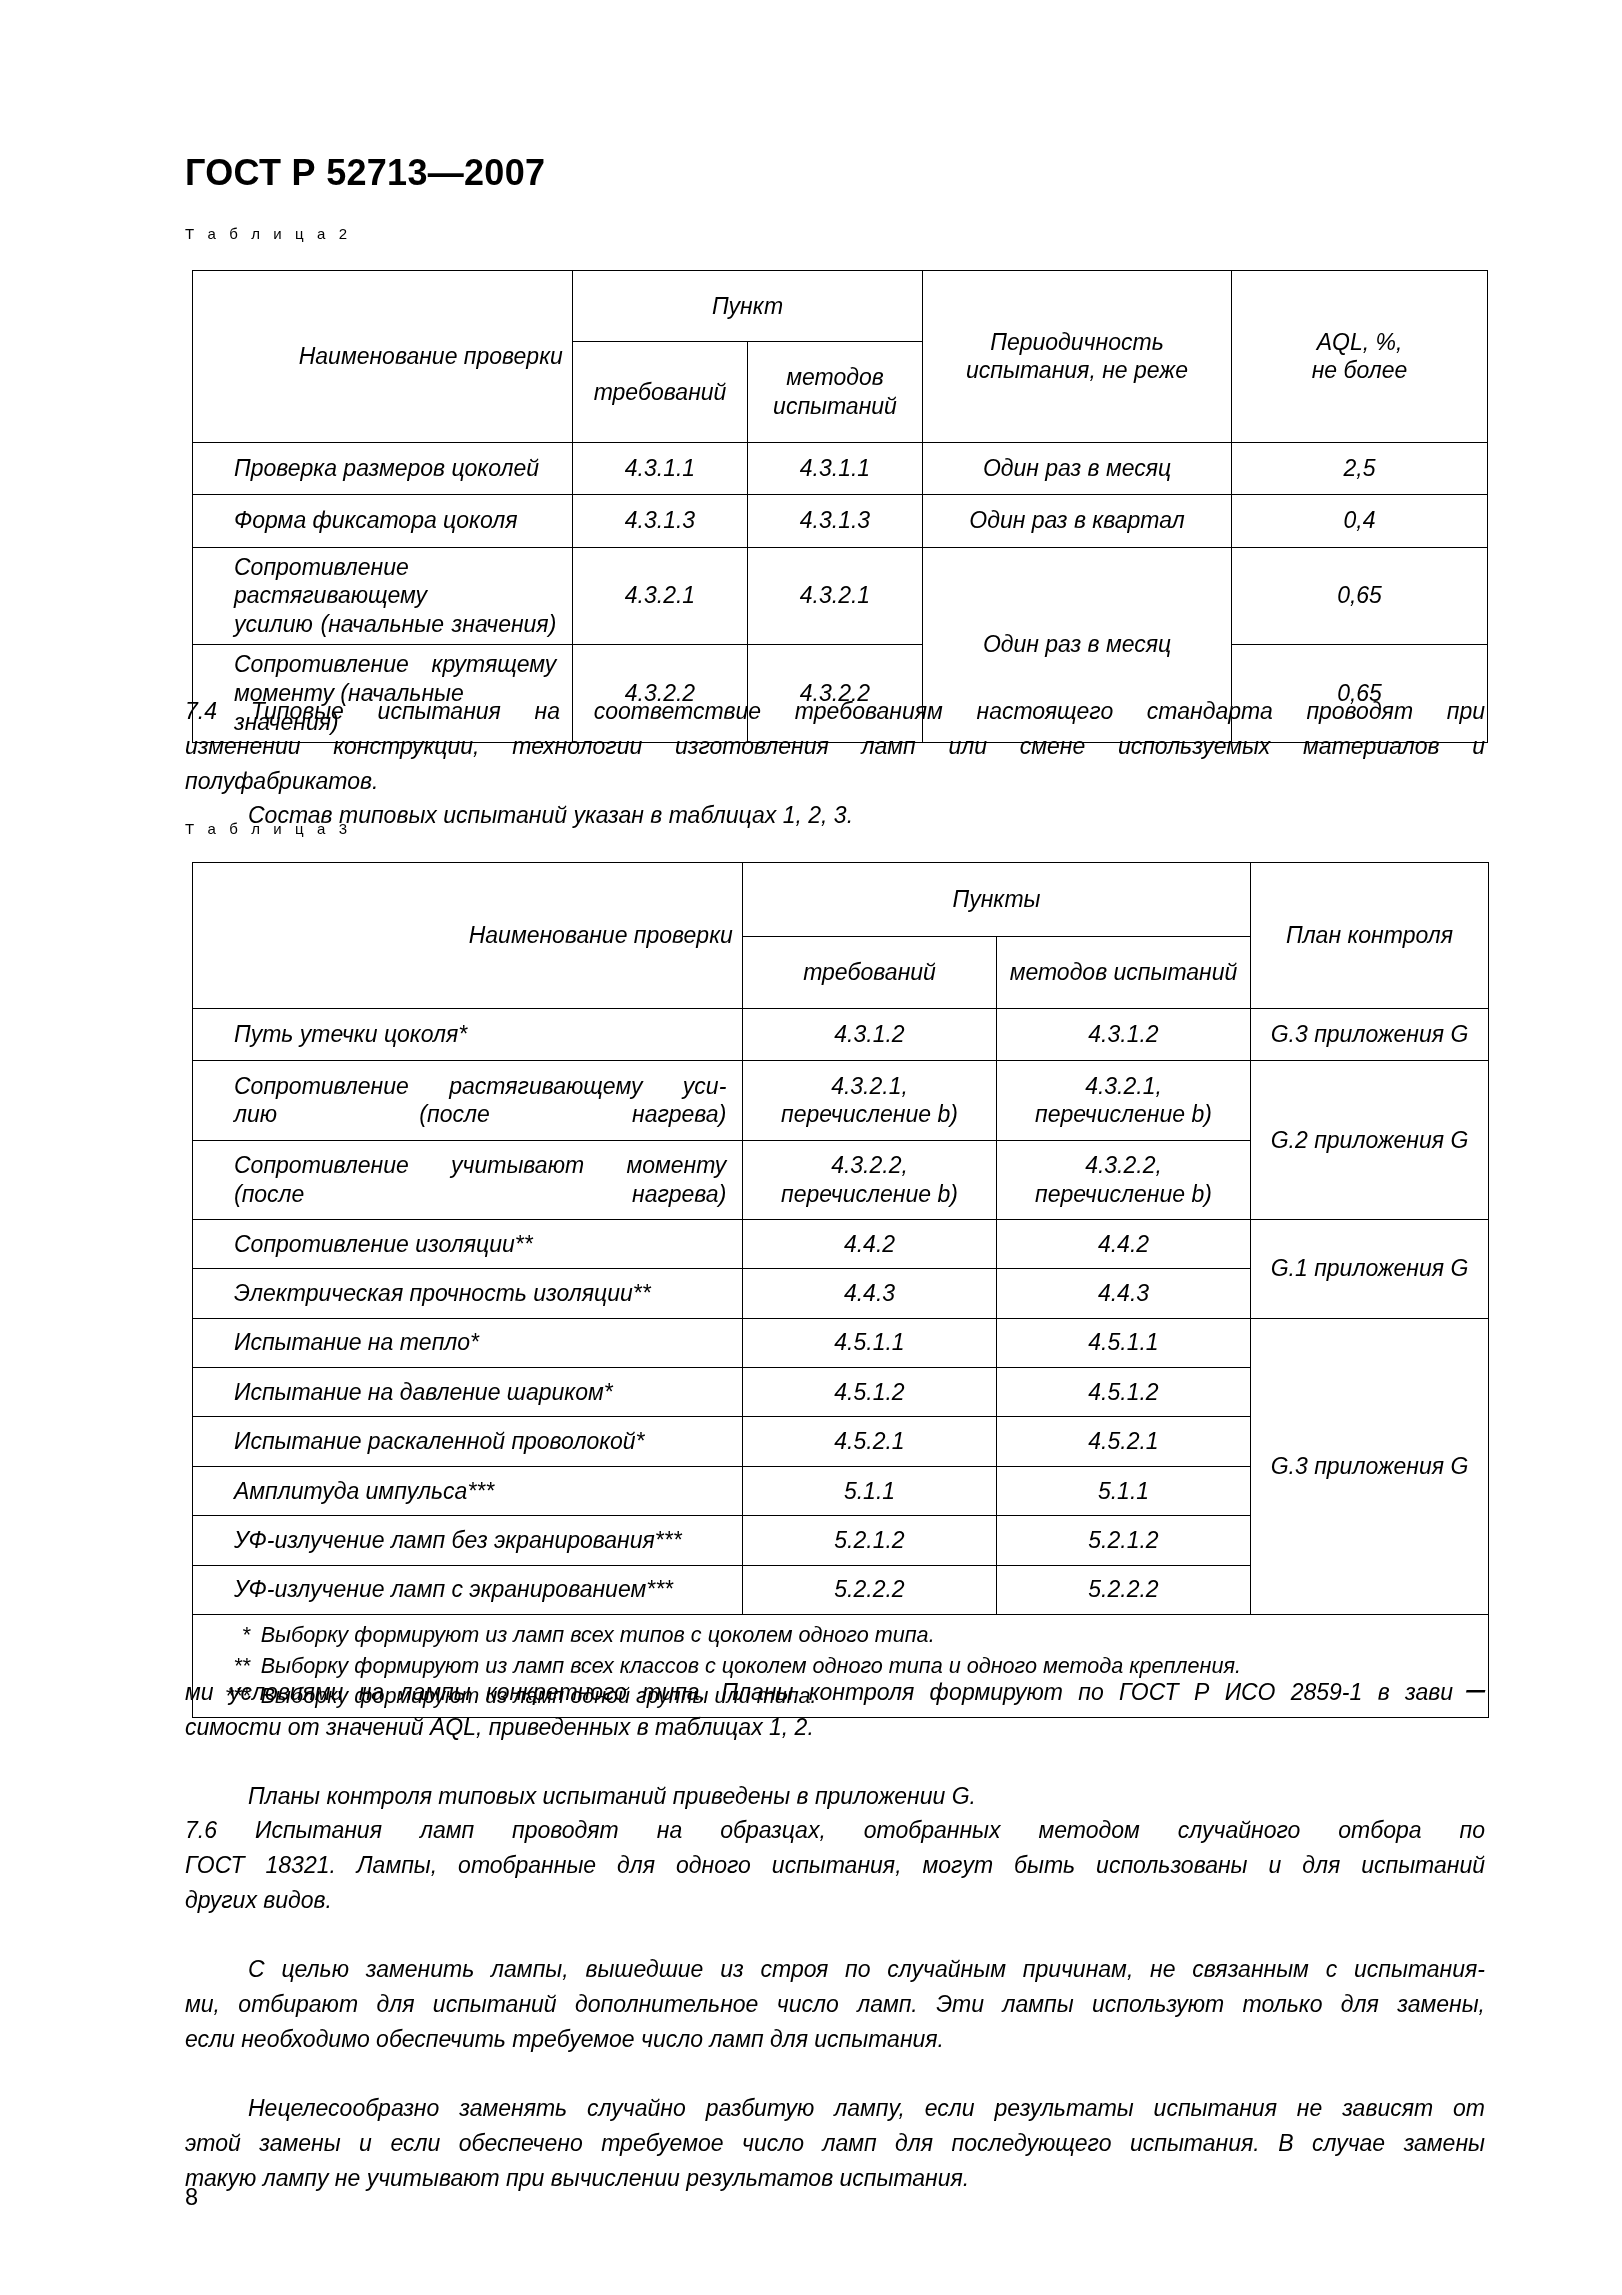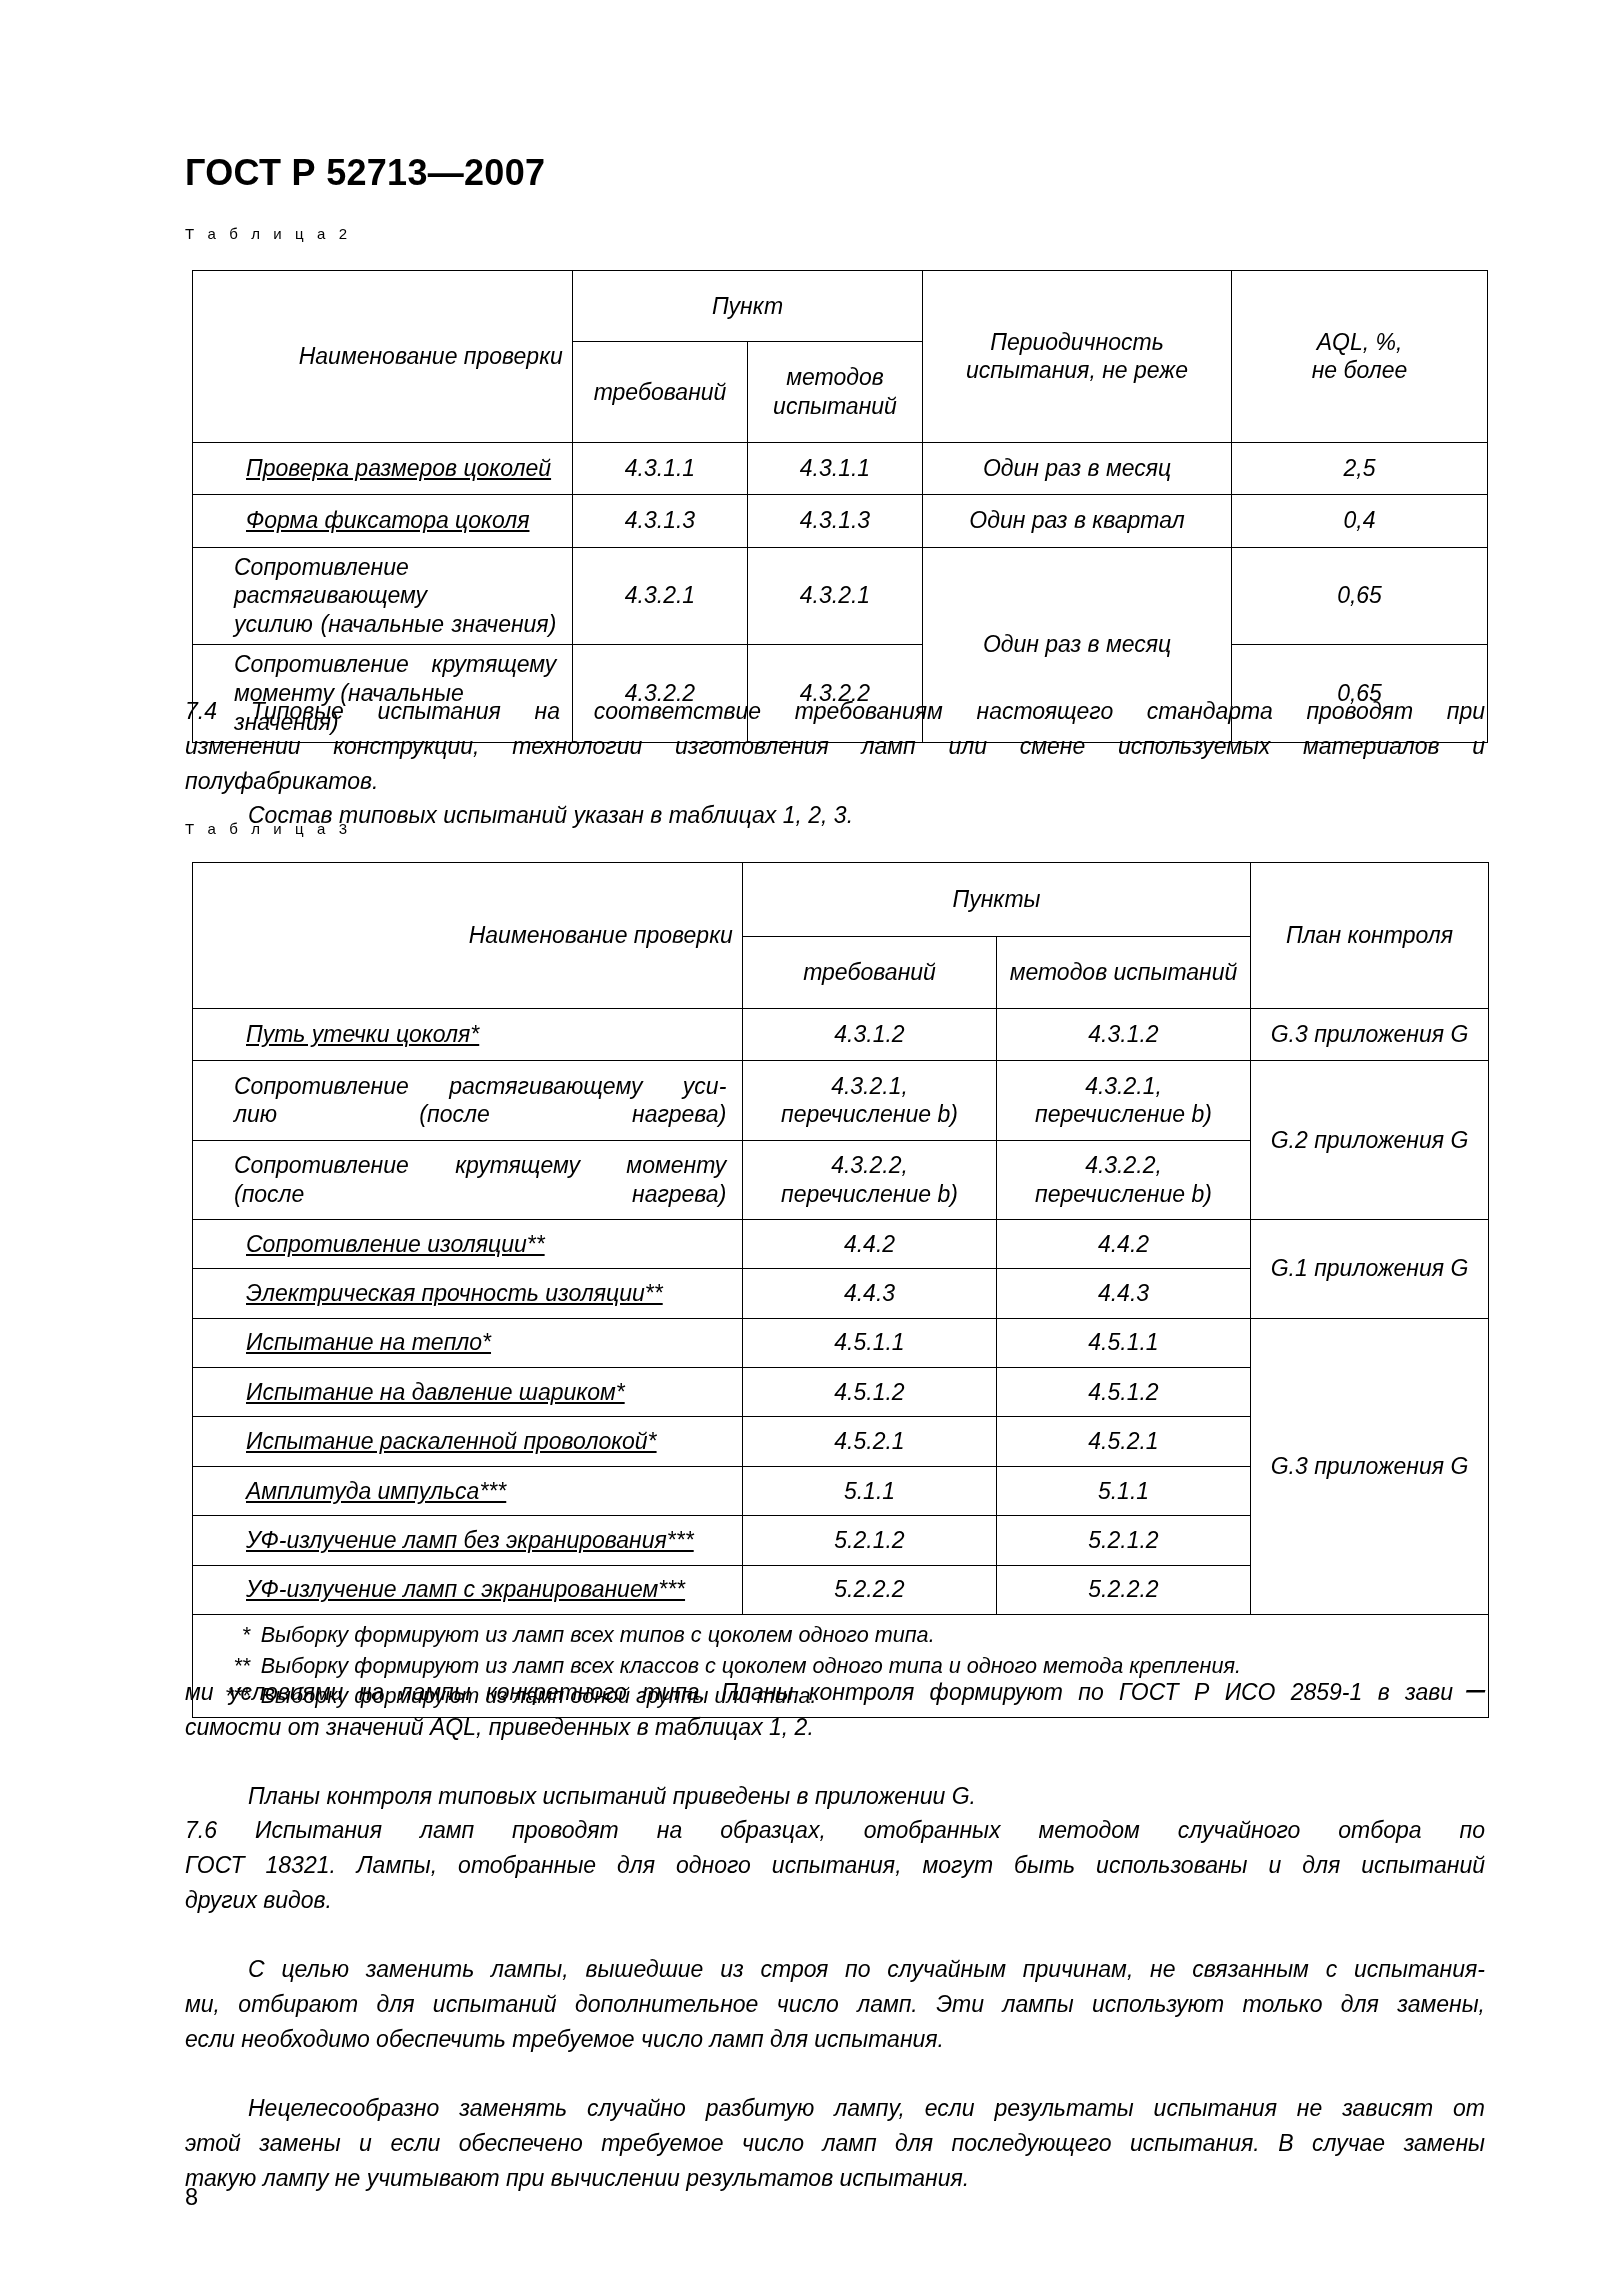--- a/index.html
+++ b/index.html
@@ -61,23 +61,22 @@
   }
   table.gost .ctr { text-align: center; }
   table.gost .nm {
     text-align: justify;
     text-align-last: justify;
     padding-left: 41px;
     padding-right: 15.7px;
   }
   table.gost .nm-single {
     text-align: left;
-    padding-left: 53px;
+    padding-left: 41px;
     padding-right: 15.7px;
-    text-decoration: underline;
   }
   table.gost .hdr-name { text-align: right; }
 
   
   #table2 {
     position: absolute;
     left: 192px;
     top: 270px;
     width: 1295px;
   }
@@ -272,21 +271,21 @@
         </td>
         <td class="ctr">
           <div>4.3.2.1,</div>
           <div>перечисление b)</div>
         </td>
         <td class="ctr" rowspan="2">G.2 приложения G</td>
       </tr>
 
       <tr>
         <td class="nm" style="height:68px">
-          <div style="text-align:justify;text-align-last:justify">Сопротивление крутящему моменту</div>
+          <div style="text-align:justify;text-align-last:justify">Сопротивление учитывают моменту</div>
           <div style="text-align:left">(после нагрева)</div>
         </td>
         <td class="ctr">
           <div>4.3.2.2,</div>
           <div>перечисление b)</div>
         </td>
         <td class="ctr">
           <div>4.3.2.2,</div>
           <div>перечисление b)</div>
         </td>

